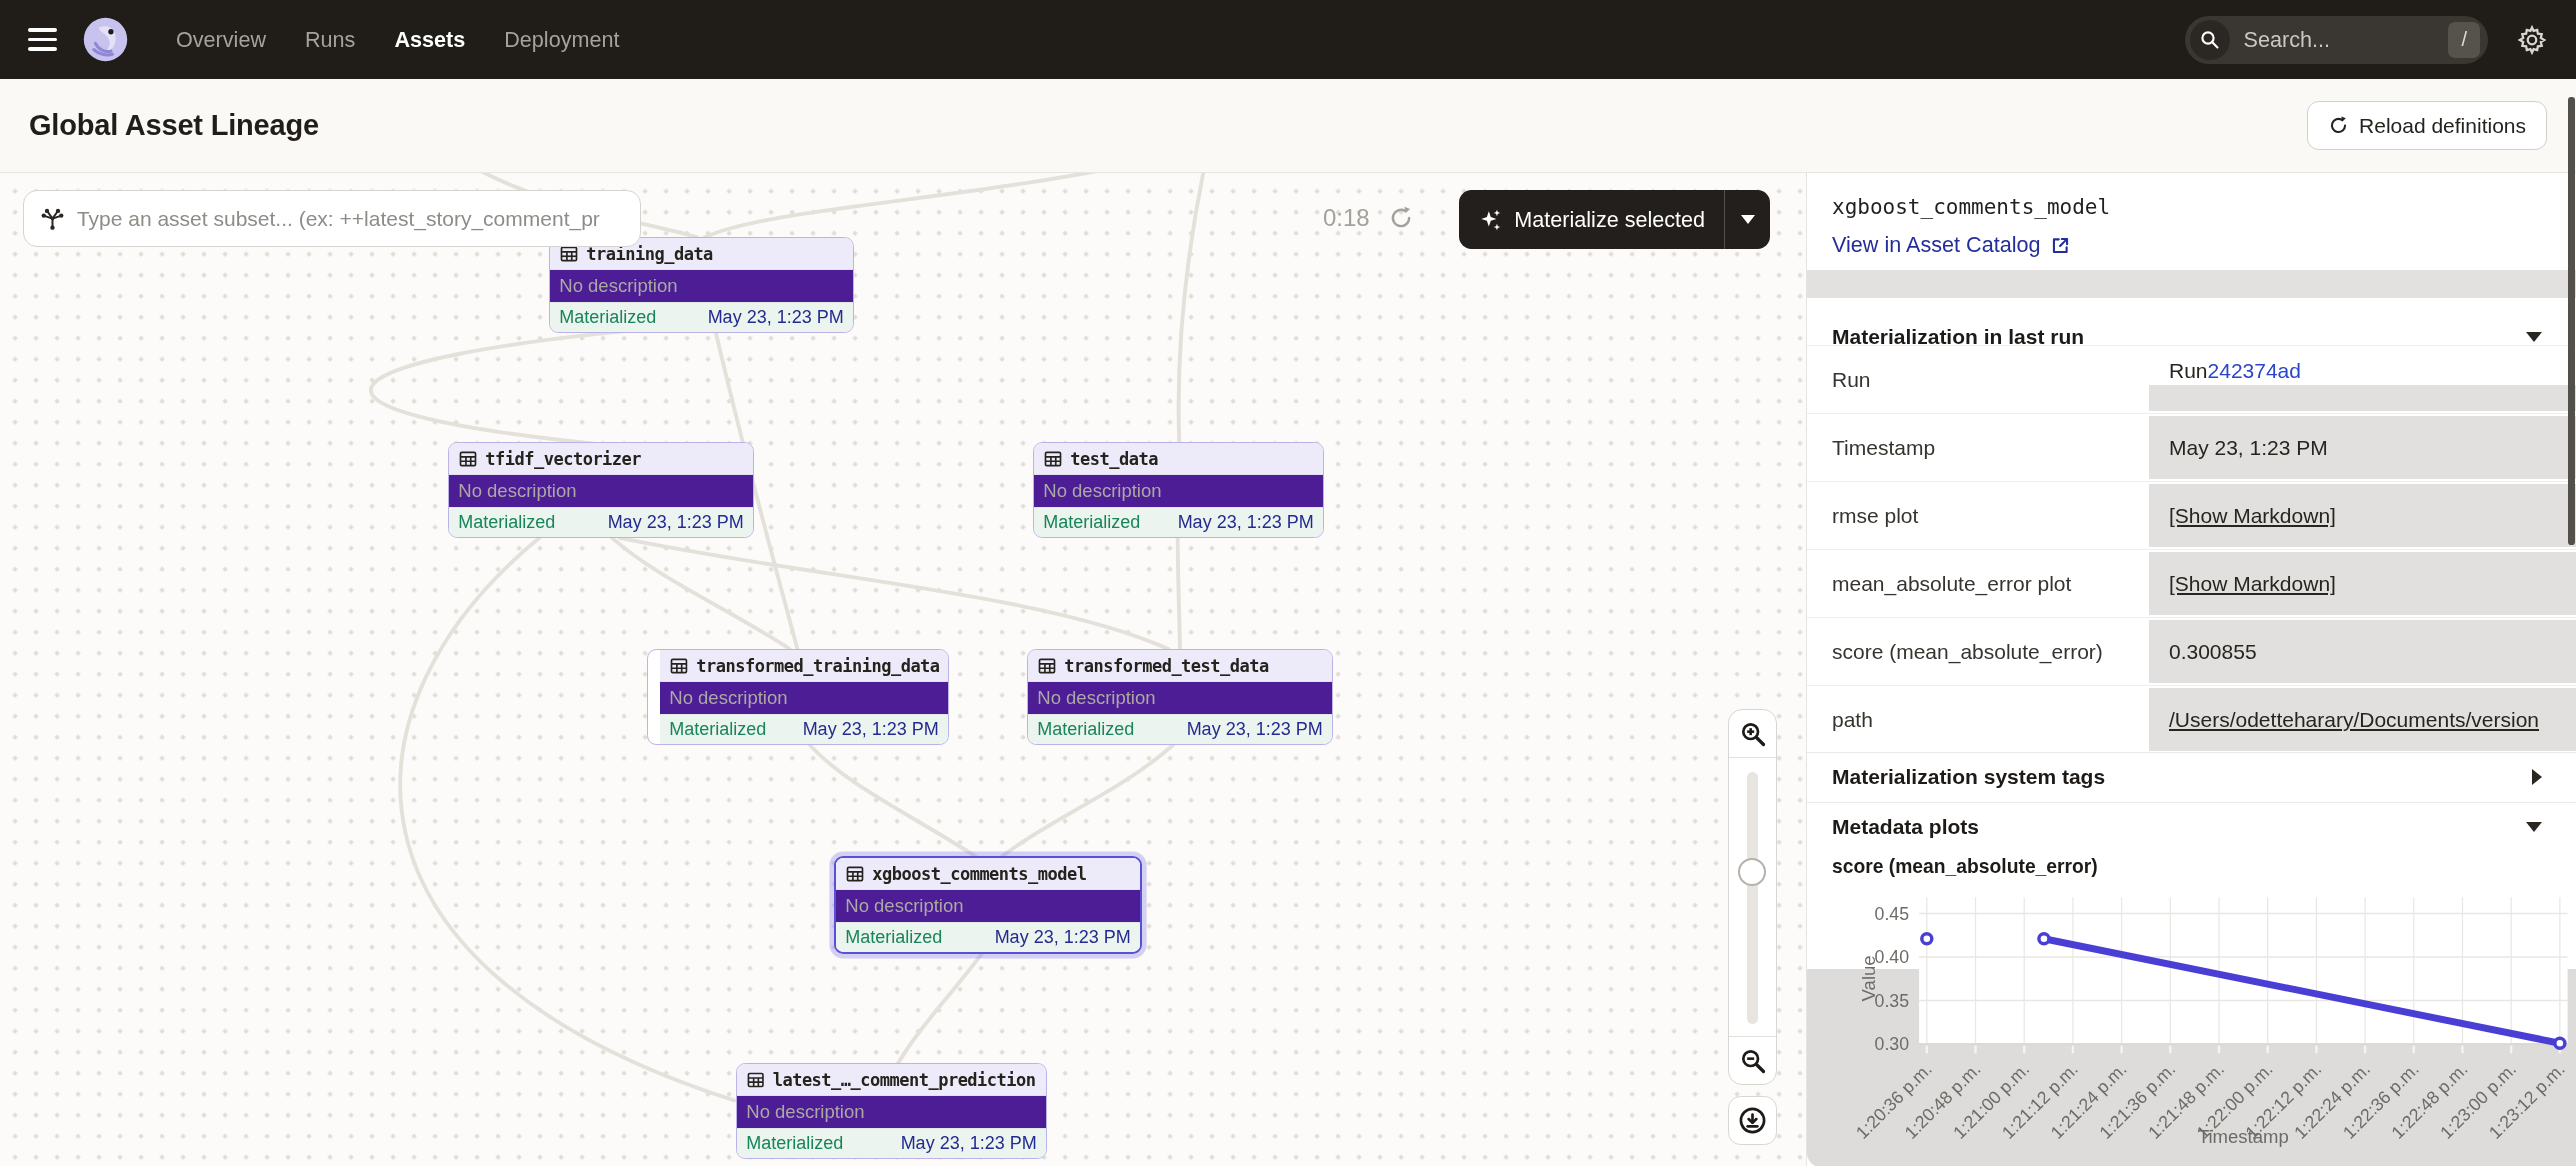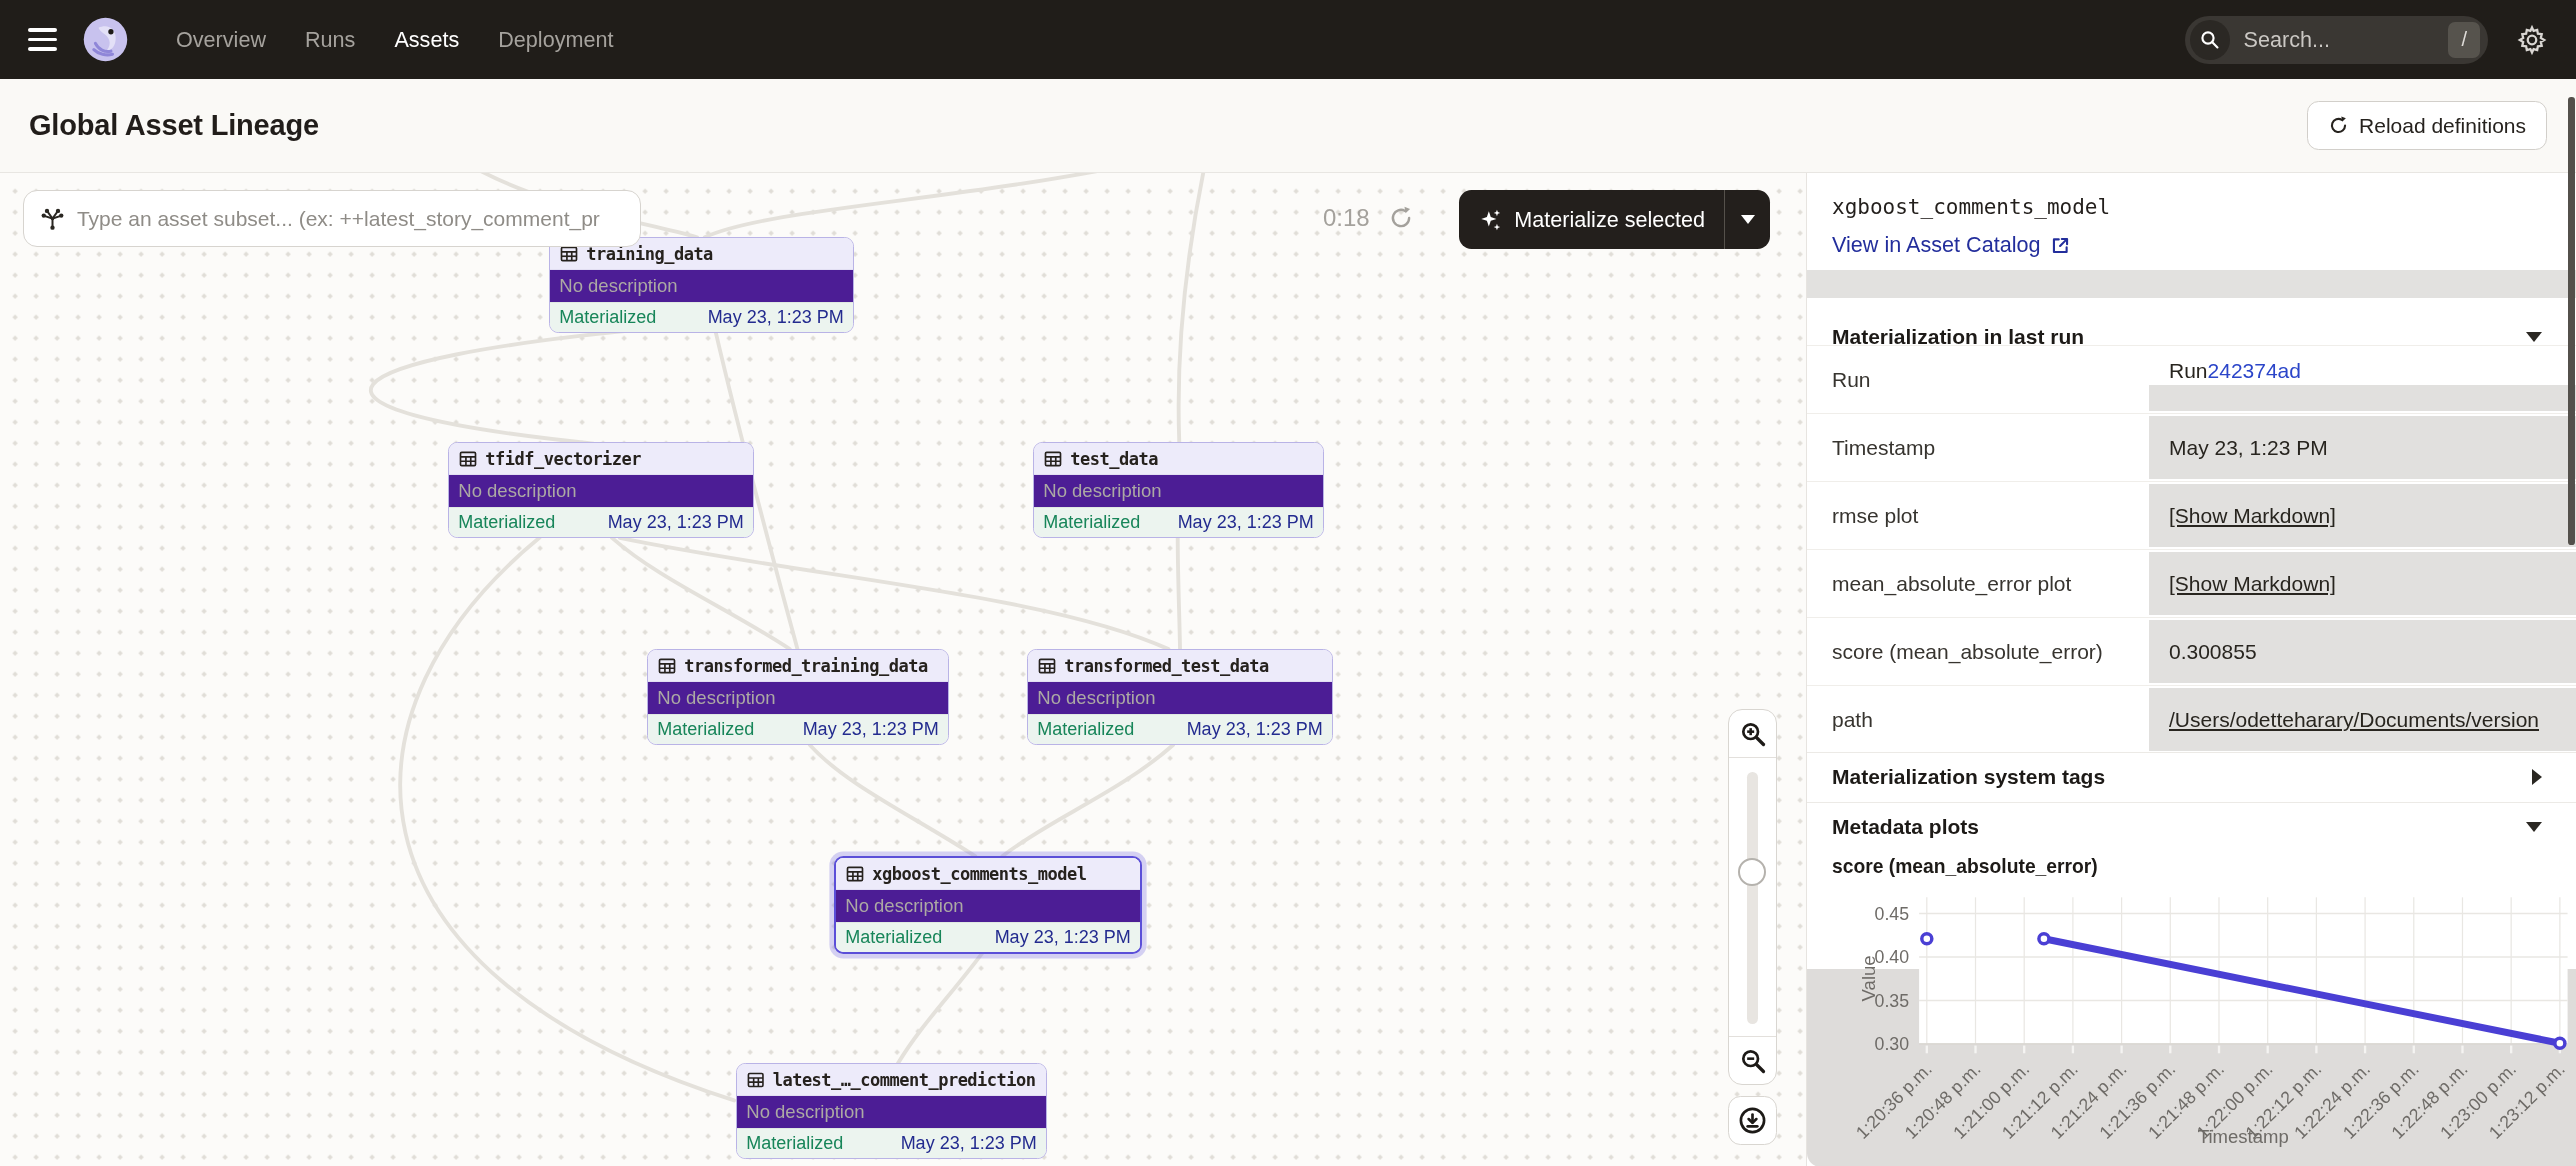--- a/index.html
+++ b/index.html
@@ -7,21 +7,21 @@
               font-family:"Liberation Sans", sans-serif; }
   #app { position:relative; width:2576px; height:1167px; }
 
   
   .topnav { position:relative; height:79px; background:#201d19; display:flex; align-items:center; padding:0 28px; }
   .hamburger { width:29px; height:23px; display:flex; flex-direction:column; justify-content:space-between; cursor:pointer; margin-right:26px; }
   .hamburger span { display:block; height:3.9px; background:#fff; border-radius:2.3px; }
   .logo { width:45px; height:45px; margin-right:48px; }
   .navitems { display:flex; align-items:center; gap:39px; }
   .nav-item { font-size:21.6px; color:#a5a29d; cursor:pointer; }
-  .nav-item.active { color:#ffffff; font-weight:400; }
+  .nav-item.active { color:#ffffff; font-weight:700; }
   .nav-right { margin-left:auto; display:flex; align-items:center; }
   .searchpill { width:303px; height:48px; border-radius:24px; background:#3a3733; display:flex; align-items:center; padding:0 7.7px 0 4.6px; cursor:text; }
   .searchpill .mag { width:40px; height:40px; border-radius:20px; background:#2b2824; display:flex; align-items:center; justify-content:center; }
   .searchpill .ph { flex:1; margin-left:14px; font-size:21.6px; color:#cbc8c4; }
   .searchpill .slash { width:32px; height:36px; border-radius:7px; background:#56534d; color:#dfddd9; font-size:20px; display:flex; align-items:center; justify-content:center; }
   .gearwrap { margin-left:28px; cursor:pointer; display:flex; }
 
   
   .pagebar { height:94px; background:#faf9f6; border-bottom:1.5px solid #e8e6e2; display:flex; align-items:center; justify-content:space-between; padding:0 29px; }
   .pagetitle { font-size:29px; font-weight:700; color:#211d1a; letter-spacing:-0.2px; }
@@ -211,21 +211,21 @@
                 <line x1="3" y1="14.7" x2="21" y2="14.7"></line>
               </svg>
               <span class="node-name">test_data</span>
             </div>
             <div class="node-b">No description</div>
             <div class="node-f">
               <span class="node-status">Materialized</span>
               <span class="node-time">May 23, 1:23 PM</span>
             </div>
           </div>
-          <div class="node" style="left: 647px; top: 476px; width: 302px;">
+          <div class="node" style="left: 647px; top: 476px; width: 302px; padding-left: 12px;">
             <div class="node-h">
               <svg width="20" height="20" viewBox="0 0 24 24" fill="none" stroke="#26221e" stroke-width="2">
                 <rect x="3" y="4" width="18" height="16" rx="1.5"></rect>
                 <line x1="3" y1="9.5" x2="21" y2="9.5"></line>
                 <line x1="9.5" y1="9.5" x2="9.5" y2="20"></line>
                 <line x1="15.3" y1="9.5" x2="15.3" y2="20"></line>
                 <line x1="3" y1="14.7" x2="21" y2="14.7"></line>
               </svg>
               <span class="node-name">transformed_training_data</span>
             </div>

